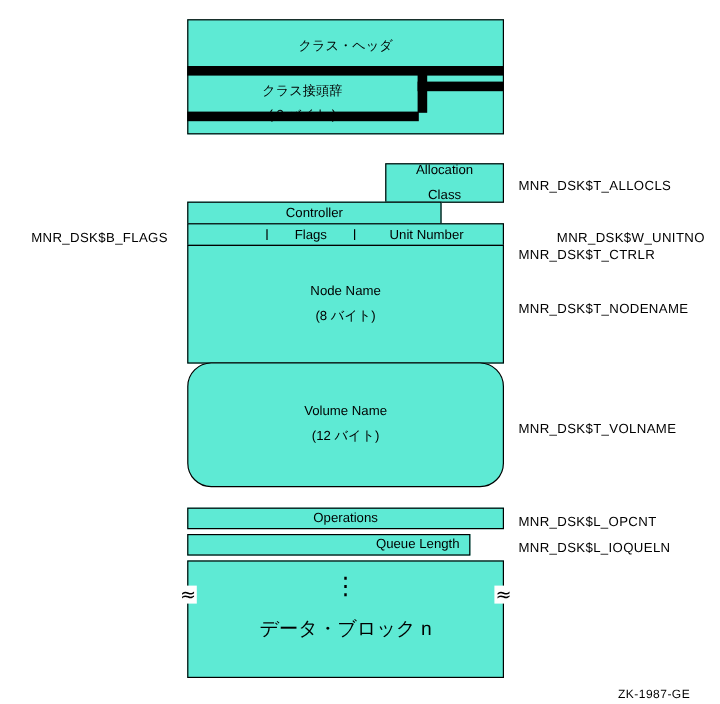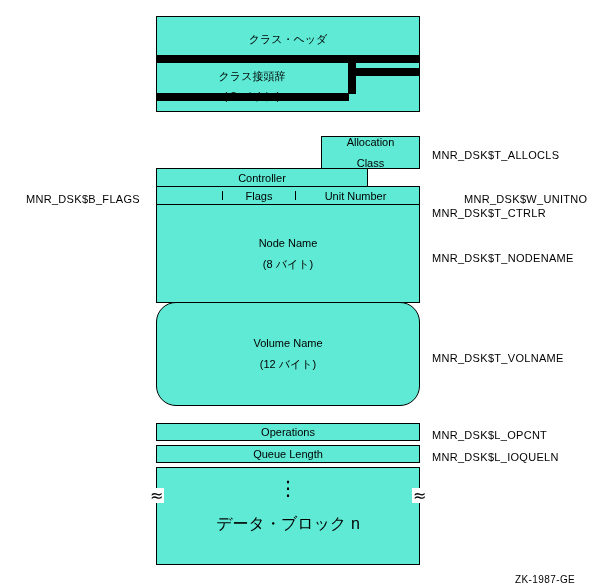--- a/index.html
+++ b/index.html
@@ -72,21 +72,21 @@
 
   <div class="box center2" style="left:148px;top:294px;width:264px;height:104px;border-radius:20px;">
     <div>Volume Name</div>
     <div>(12 バイト)</div>
   </div>
 
   <div class="box flexc" style="left:148px;top:415px;width:264px;height:18px;">
     <span>Operations</span>
   </div>
 
-  <div class="box flexc" style="left:148px;top:437px;width:264px;height:18px;">
+  <div class="box flexc" style="left:148px;top:437px;width:236px;height:18px;justify-content:flex-end;">
     <span>Queue Length</span>
   </div>
 
   <div class="box" style="left:148px;top:459px;width:264px;height:98px;">
     <div class="ellipsis">⋮</div>
     <div class="dblock-text">データ・ブロック n</div>
   </div>
 
   <div class="break" style="left:141px;top:480px;">≈</div>
   <div class="break" style="left:404px;top:480px;">≈</div>

